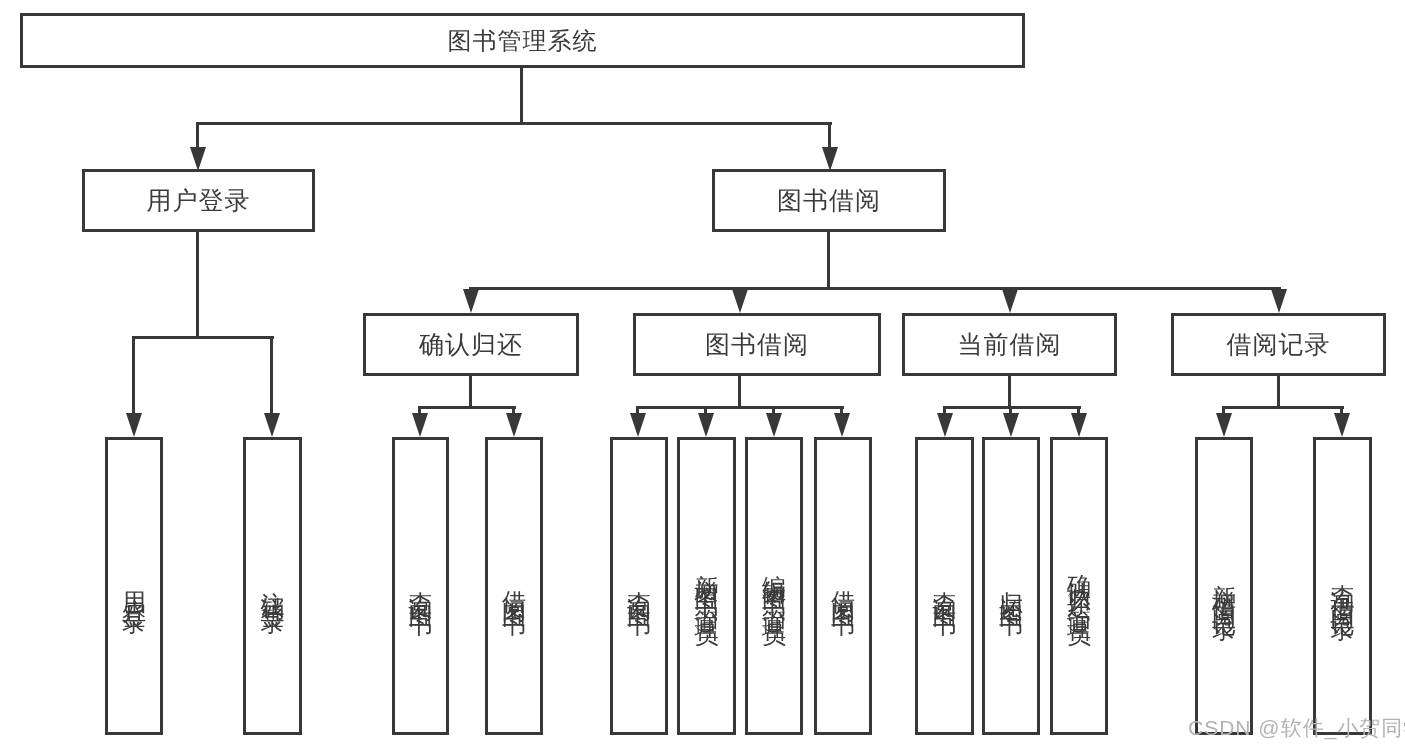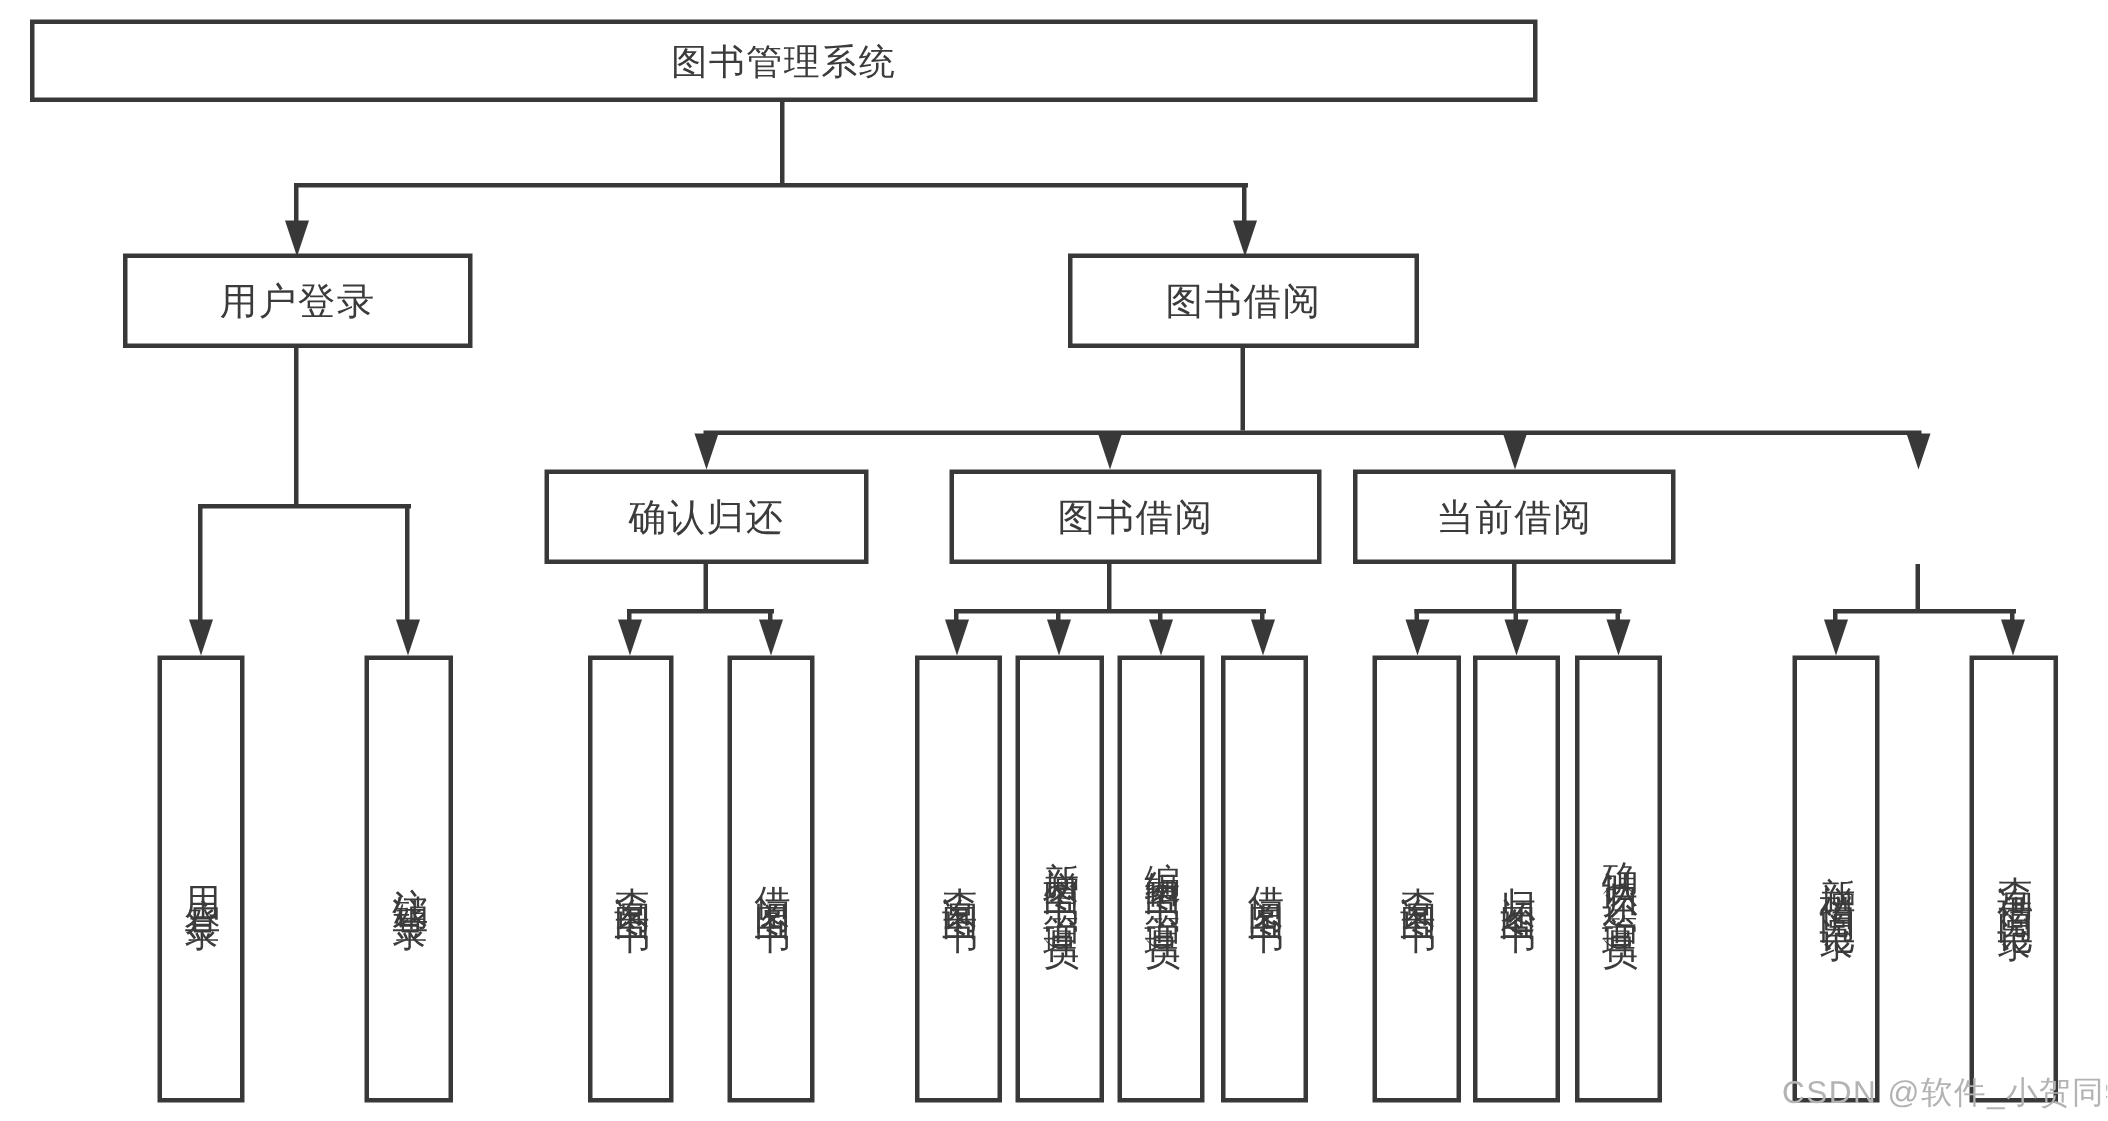--- a/index.html
+++ b/index.html
@@ -97,20 +97,21 @@
 <div class="canvas">
 
   <div class="box root">图书管理系统</div>
 
   <div class="box lv2-a">用户登录</div>
   <div class="box lv2-b">图书借阅</div>
 
   <div class="box lv3 lv3-a">确认归还</div>
   <div class="box lv3 lv3-b">图书借阅</div>
   <div class="box lv3 lv3-c">当前借阅</div>
+  <div class="box lv3 lv3-d">借阅记录</div>
 
   <div class="leaf" style="left:105px;width:58px">
     <span class="vtext">用户登录</span>
     </div>
   <div class="leaf" style="left:243px;width:59px">
     <span class="vtext">注销登录</span>
     </div>
 
   <div class="leaf" style="left:392px;width:57px">
     <span class="vtext">查询图书</span>

